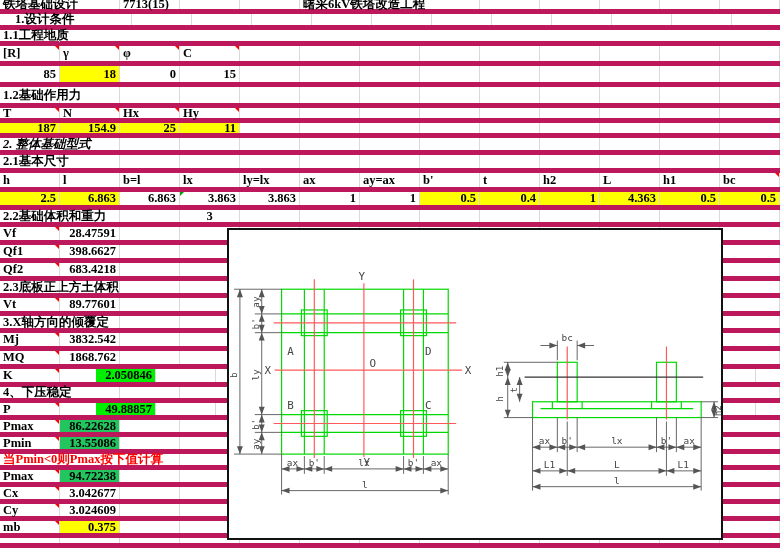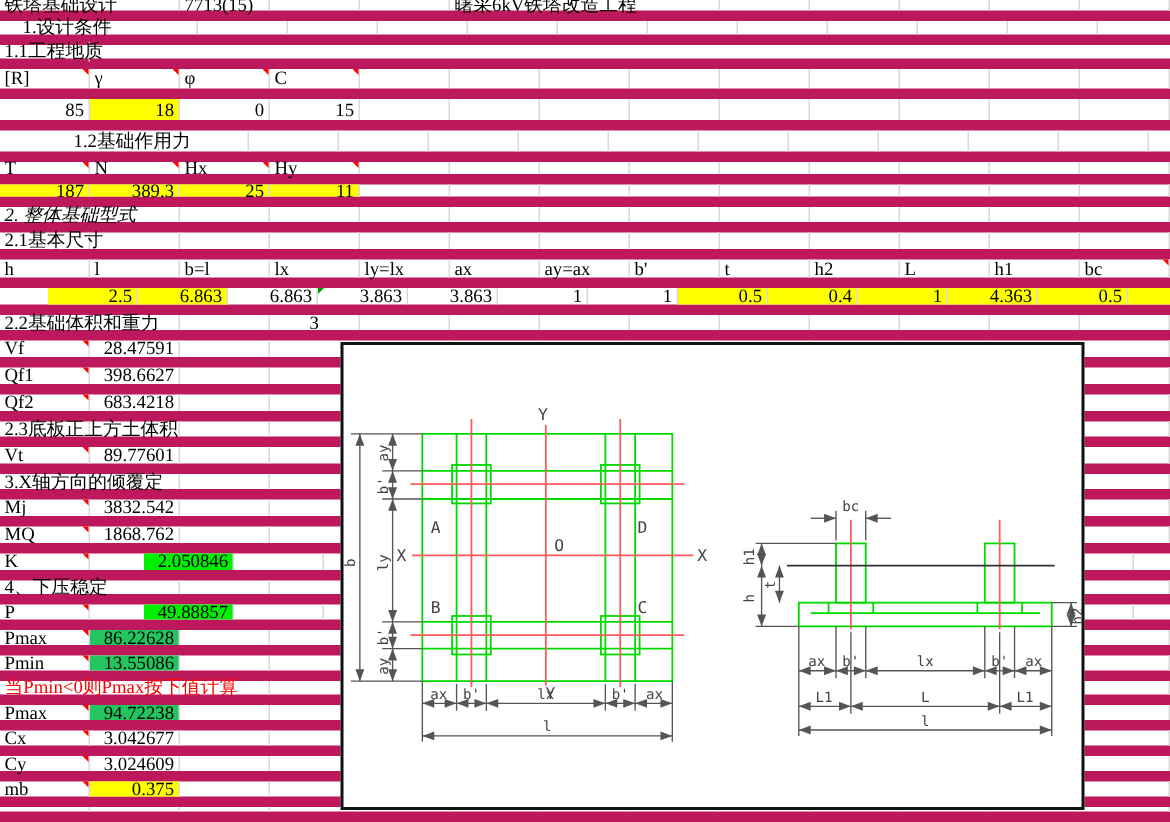--- a/index.html
+++ b/index.html
@@ -1,19 +1,19 @@
 <!DOCTYPE html>
 <html><head>
 <meta charset="utf-8">
 <style>
   html,body{margin:0;padding:0;background:#888;}
   .stage{position:relative;width:780px;height:548px;background:#ffffff;overflow:hidden;
          font-family:"Liberation Serif","DejaVu Serif",serif;}
   .sheet{position:absolute;left:0;top:0;width:780px;height:548px;}
-  .row{display:flex;box-sizing:border-box;border-bottom:7px solid #be185d;}
+  .row{display:flex;box-sizing:border-box;border-bottom:5px solid #be185d;font-weight:bold;}
   .cell{flex:0 0 60px;width:60px;box-sizing:border-box;border-right:1px solid #d9d9d9;
         position:relative;display:flex;align-items:center;padding:0 3px;
         font-size:12.5px;color:#000;line-height:1;}
   .cell .ct{position:relative;z-index:2;white-space:nowrap;}
   .cell.ar{justify-content:flex-end;}
   .cell.ac{justify-content:center;}
   .bg-y{background:#ffff00;}
   .bg-g{background:#00ee00;margin-left:36px;}
   .bg-c{background:#22c55e;}
   .fg-red .ct{color:#ff0000;}
@@ -137,21 +137,21 @@
         <div class="cell"></div>
         <div class="cell"></div>
         <div class="cell"></div>
         <div class="cell"></div>
         <div class="cell"></div>
         <div class="cell"></div>
         <div class="cell"></div>
         <div class="cell"></div>
         <div class="cell"></div>
       </div>
-      <div class="row" style="height: 21px; padding-left: 46px;">
+      <div class="row" style="height: 21px;">
         <div class="cell">
           <span class="ct">1.2基础作用力</span>
         </div>
         <div class="cell"></div>
         <div class="cell"></div>
         <div class="cell"></div>
         <div class="cell"></div>
         <div class="cell"></div>
         <div class="cell"></div>
         <div class="cell"></div>
@@ -186,21 +186,21 @@
         <div class="cell"></div>
         <div class="cell"></div>
         <div class="cell"></div>
         <div class="cell"></div>
       </div>
       <div class="row" style="height: 15px;">
         <div class="cell ar bg-y">
           <span class="ct">187</span>
         </div>
         <div class="cell ar bg-y">
-          <span class="ct">389.3</span>
+          <span class="ct">154.9</span>
         </div>
         <div class="cell ar bg-y">
           <span class="ct">25</span>
         </div>
         <div class="cell ar bg-y">
           <span class="ct">11</span>
         </div>
         <div class="cell"></div>
         <div class="cell"></div>
         <div class="cell"></div>
@@ -280,21 +280,21 @@
           <span class="ct">L</span>
         </div>
         <div class="cell">
           <span class="ct">h1</span>
         </div>
         <div class="cell">
           <span class="ct">bc</span>
           <i class="cm"></i>
         </div>
       </div>
-      <div class="row" style="height: 18px; padding-left: 32px;">
+      <div class="row" style="height: 18px;">
         <div class="cell ar bg-y">
           <span class="ct">2.5</span>
         </div>
         <div class="cell ar bg-y">
           <span class="ct">6.863</span>
         </div>
         <div class="cell ar">
           <span class="ct">6.863</span>
         </div>
         <div class="cell ar">

